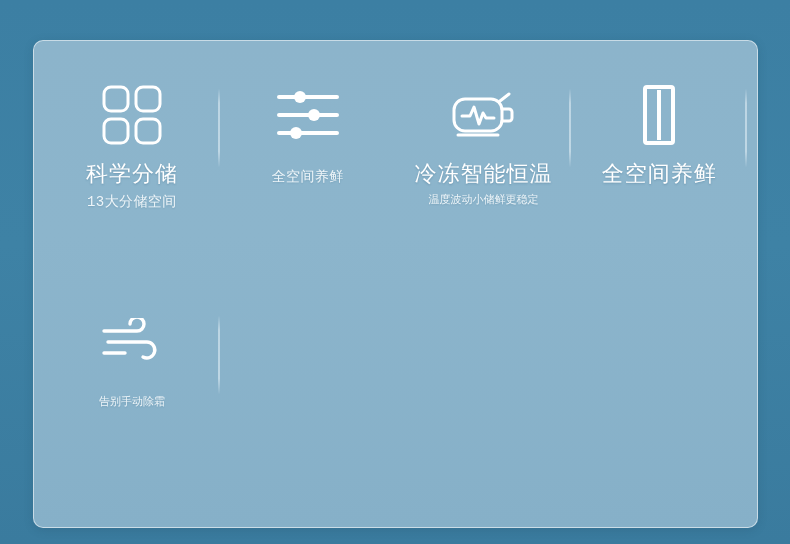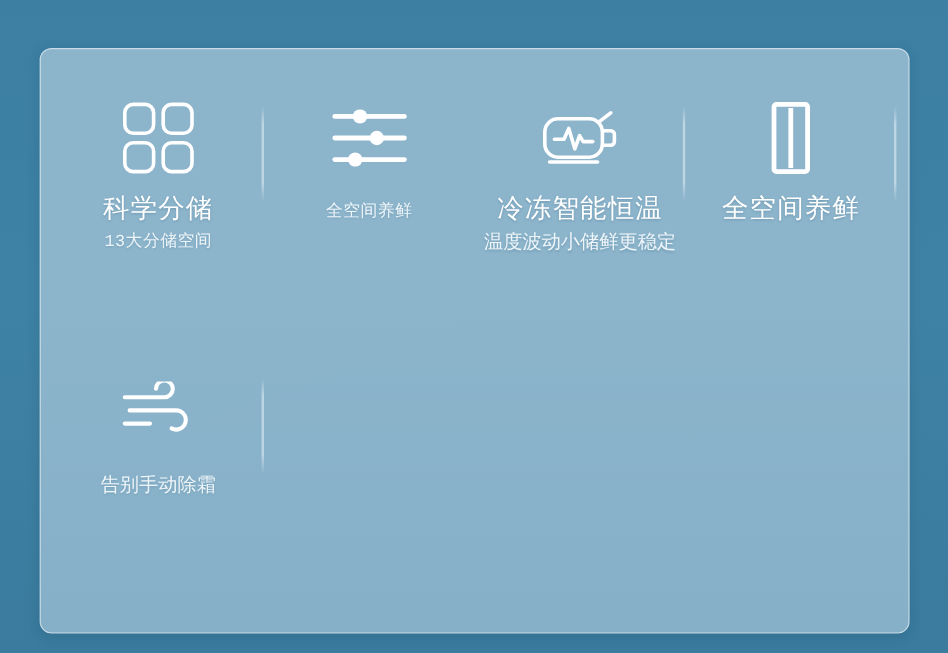--- a/index.html
+++ b/index.html
@@ -83,21 +83,21 @@
     line-height:1.2;
     color:#f2f8fb;
     letter-spacing:0.4px;
     white-space:nowrap;
     opacity:0.97;
     text-shadow:0 1px 2px rgba(40,85,115,0.22);
     font-family:Liberation Mono, monospace;
   }
 
   
-  .row2 .subtitle { letter-spacing:0px; font-size:16px; }
+  .row2 .subtitle { letter-spacing:0px; font-size:11px; }
 </style>
 </head>
 <body>
 
 <div class="page-bg"></div>
 
 <div class="card">
   <div class="grid">
 
     <div class="cell div">

